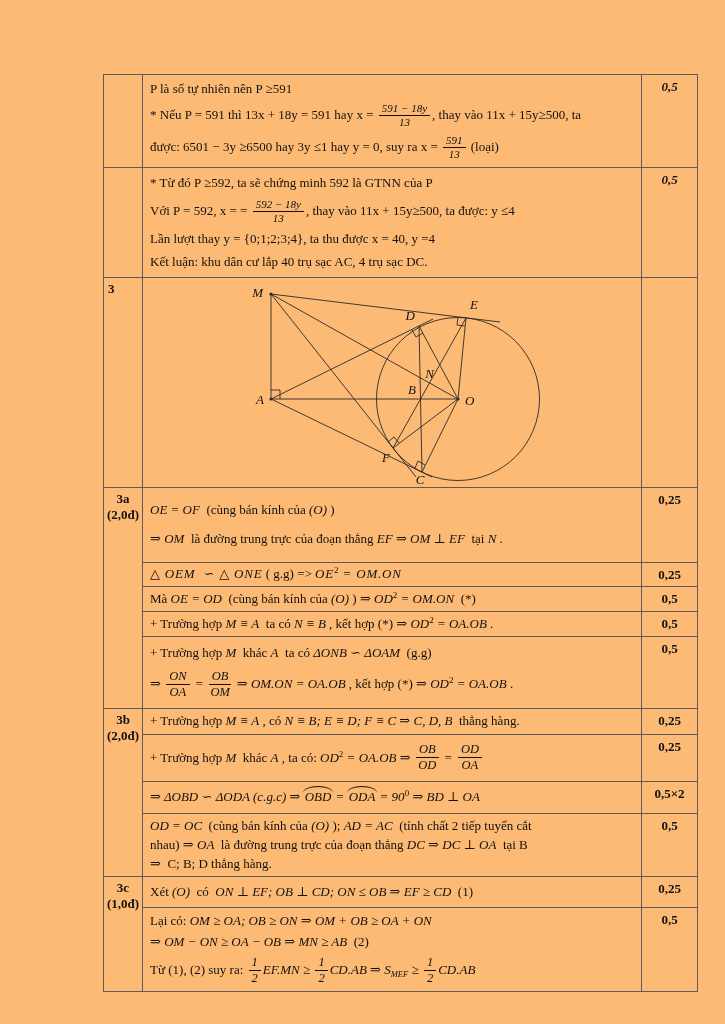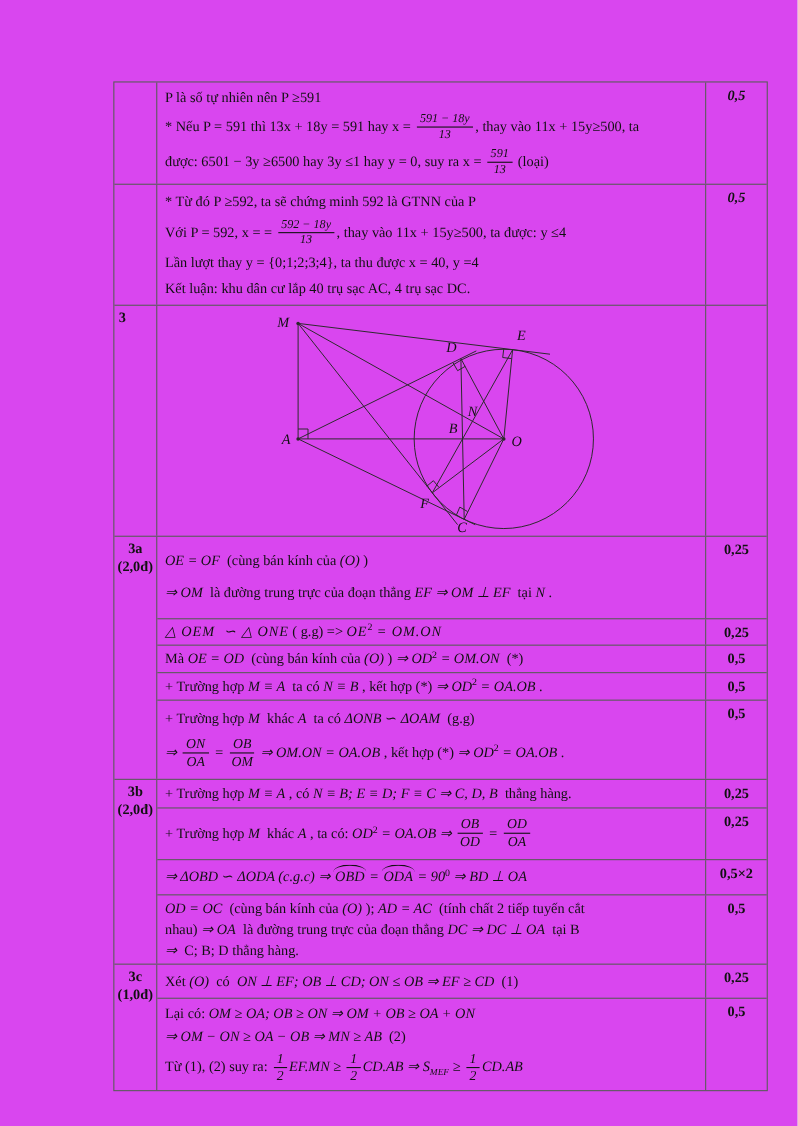--- a/index.html
+++ b/index.html
@@ -1,34 +1,34 @@
 <!DOCTYPE html>
 <html><head>
 <meta charset="utf-8">
 <style>
   html,body{margin:0;padding:0;background:#e8e8e8;}
-  .page{position:relative;width:725px;height:1024px;background:#d946ef;overflow:hidden;
+  .page{position:relative;width:725px;height:1024px;background:#fdba74;overflow:hidden;
         font-family:"Liberation Serif","DejaVu Serif",serif;color:#111;}
   .tbl{position:absolute;left:103px;top:74px;width:595px;border:1px solid #5b5b5b;box-sizing:border-box;}
   .trow{display:flex;border-bottom:1px solid #5b5b5b;box-sizing:border-box;}
   .trow:last-child{border-bottom:none;}
   .c1{width:39px;flex:0 0 39px;border-right:1px solid #5b5b5b;box-sizing:border-box;
       font-weight:bold;font-size:13px;text-align:center;padding-top:3px;}
   .c1.qn3{text-align:left;padding-left:4px;}
   .c2{flex:1 1 auto;box-sizing:border-box;padding:1px 5px 1px 7px;display:flex;
       flex-direction:column;justify-content:space-evenly;overflow:hidden;}
   .c3{width:56px;flex:0 0 56px;border-left:1px solid #5b5b5b;box-sizing:border-box;
       font-weight:bold;font-size:13px;text-align:center;padding-top:4px;}
   .c3.it{font-style:italic;}
   .gsub{flex:1 1 auto;display:flex;flex-direction:column;}
   .srow{display:flex;border-bottom:1px solid #5b5b5b;box-sizing:border-box;}
   .srow:last-child{border-bottom:none;}
   .line{display:flex;align-items:center;white-space:pre-wrap;font-size:13px;line-height:1.25;}
   .t{font-style:normal;}
-  .m{font-style:italic;font-family:Liberation Serif, serif;}
+  .m{font-style:italic;}
   .m2{letter-spacing:0.8px;}
   .sp{font-size:9px;position:relative;top:-4px;line-height:0;}
   .sb{font-size:8.5px;font-style:italic;position:relative;top:4px;line-height:0;}
   .fr{display:inline-flex;flex-direction:column;align-items:center;font-style:italic;
       font-size:11px;line-height:1.2;margin:0 2px;text-align:center;}
   .fr .n{border-bottom:1px solid #111;padding:0 3px;}
   .fr.big{font-size:12.5px;}
   .arc{position:relative;padding:0 1px;}
   .arc::before{content:"";position:absolute;left:-1px;right:-1px;top:-3px;height:6px;
       border-top:1.2px solid #111;border-radius:50% 50% 0 0 / 100% 100% 0 0;}

